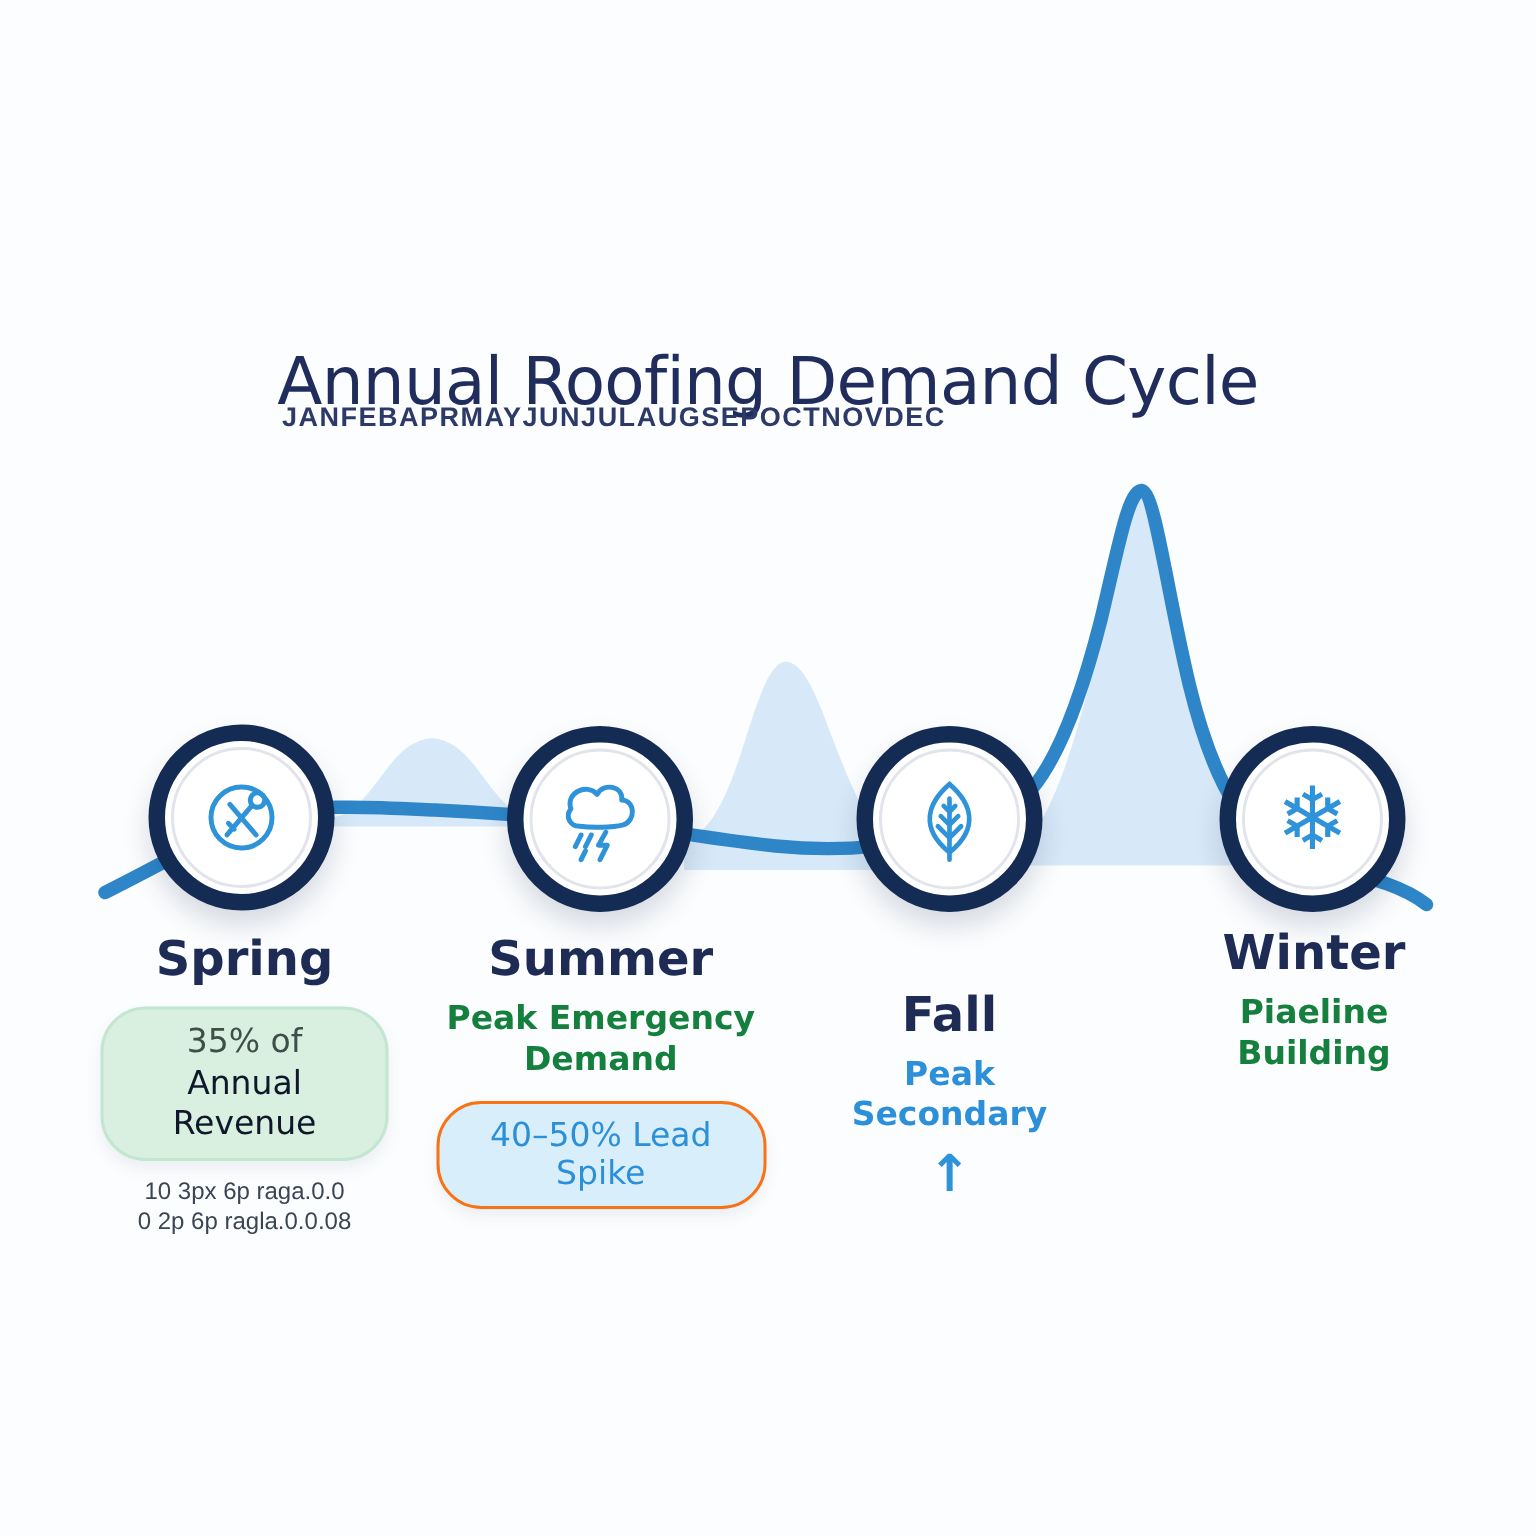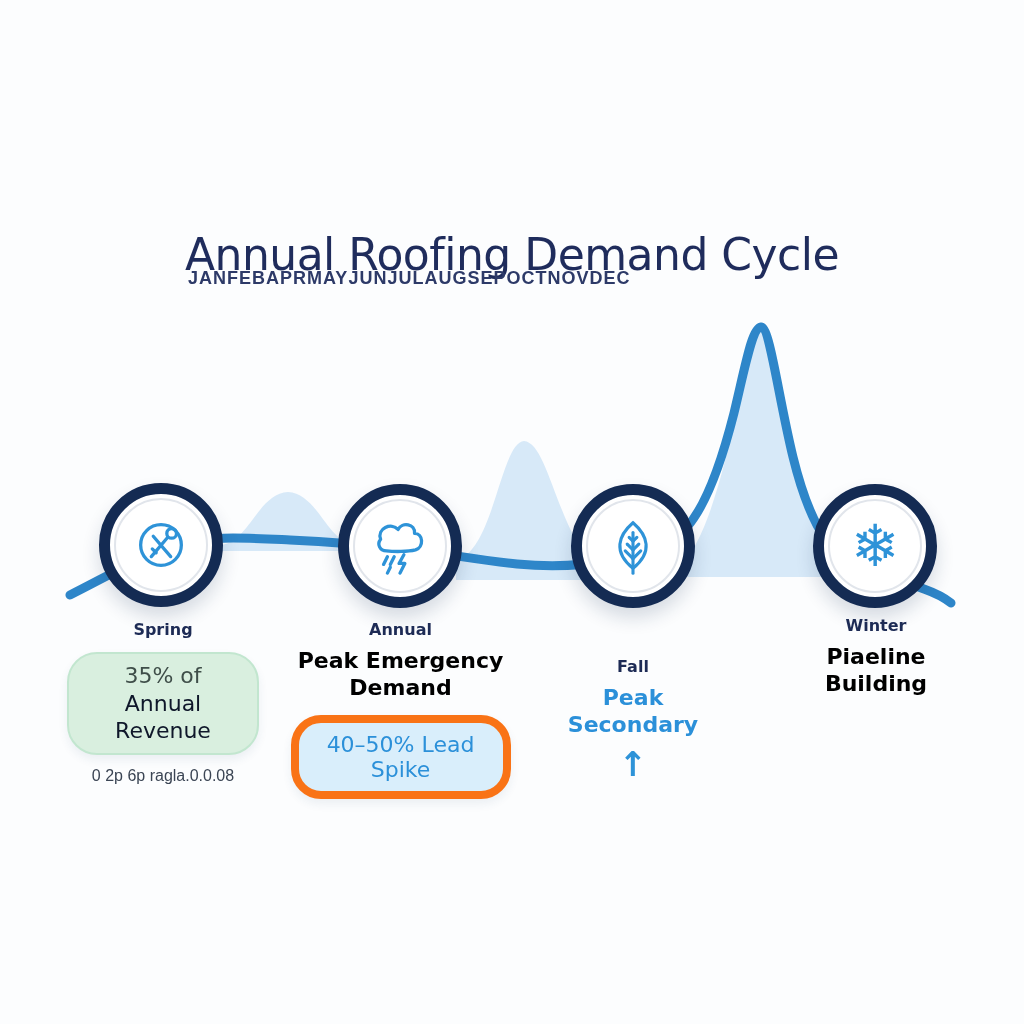--- a/index.html
+++ b/index.html
@@ -26,40 +26,40 @@
     display:flex;align-items:center;justify-content:center;
   }
   .badge-inner{
     position:absolute;inset:4px;border:2px solid #e1e5eb;border-radius:50%;
     display:flex;align-items:center;justify-content:center;
   }
   .glyph-snowflake{font-family:"DejaVu Sans",sans-serif;font-size:58px;line-height:1;color:#2e93d8;}
 
   .season{position:absolute;z-index:3;text-align:center;}
   .season-name{
-    font-family:"DejaVu Sans",sans-serif;font-size:16px;font-weight:800;color:#1d2b55;margin:0;
+    font-family:"DejaVu Sans",sans-serif;font-size:32px;font-weight:800;color:#1d2b55;margin:0;
   }
   .season-sub{
-    font-family:"DejaVu Sans",sans-serif;font-size:22px;font-weight:700;color:#000000;
+    font-family:"DejaVu Sans",sans-serif;font-size:22px;font-weight:700;color:#15803d;
     line-height:1.22;margin-top:9px;
   }
   .season-sub.blue{color:#2b90d9;}
   .pill{
     display:block;margin:13px auto 0;border-radius:30px;box-sizing:border-box;
     box-shadow:0 5px 10px rgba(40,80,120,0.08);
     font-family:"DejaVu Sans",sans-serif;font-weight:400;
   }
   .pill.green{
     width:192px;padding:8px 6px;background:#d9efdf;border:2px solid #c2e6cf;
     font-size:22px;line-height:1.25;
   }
   .pill.green .dark-line{color:#3f4e49;}
   .pill.green .green-line{color:#0f172a;}
   .pill.blue{
-    width:220px;padding:9px 6px;background:#d9eefb;border:8px solid #f97316;
+    width:220px;padding:9px 6px;background:#d9eefb;border:2px solid #f97316;
     font-size:22px;color:#2b90d9;
   }
   .note{
     margin-top:11px;font-size:16px;font-weight:500;color:#3b4554;line-height:1.3;
     font-family:"Liberation Sans",sans-serif;
   }
   .up-arrow{
     margin-top:8px;font-family:"DejaVu Sans",sans-serif;font-size:34px;font-weight:700;
     color:#2e93d8;line-height:1;
   }
@@ -145,26 +145,27 @@
     </div>
   </div>
 
   <div class="season" style="left:58px;top:620px;width:210px;">
     <h3 class="season-name">Spring</h3>
     <div class="pill green">
       <div class="dark-line">35% of</div>
       <div class="green-line">Annual Revenue</div>
     </div>
     <div class="note">
+      <div>10 3px 6p raga.0.0</div>
       <div>0 2p 6p ragla.0.0.08</div>
     </div>
   </div>
 
   <div class="season" style="left:288px;top:620px;width:225px;">
-    <h3 class="season-name">Annual</h3>
+    <h3 class="season-name">Summer</h3>
     <div class="season-sub">
       <div>Peak Emergency</div>
       <div>Demand</div>
     </div>
     <div class="pill blue">40–50% Lead Spike</div>
   </div>
 
   <div class="season" style="left:548px;top:613px;width:170px;margin-top:44px;">
     <h3 class="season-name">Fall</h3>
     <div class="season-sub blue">

